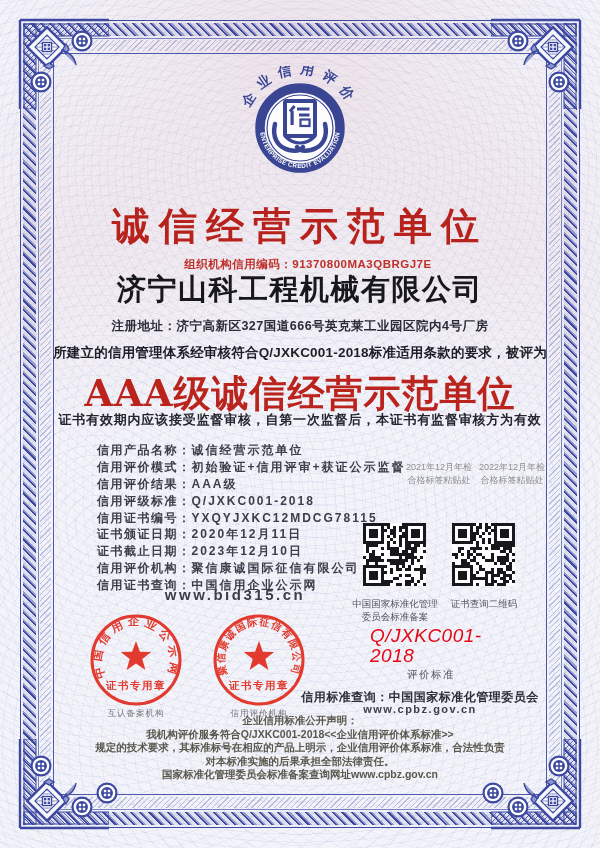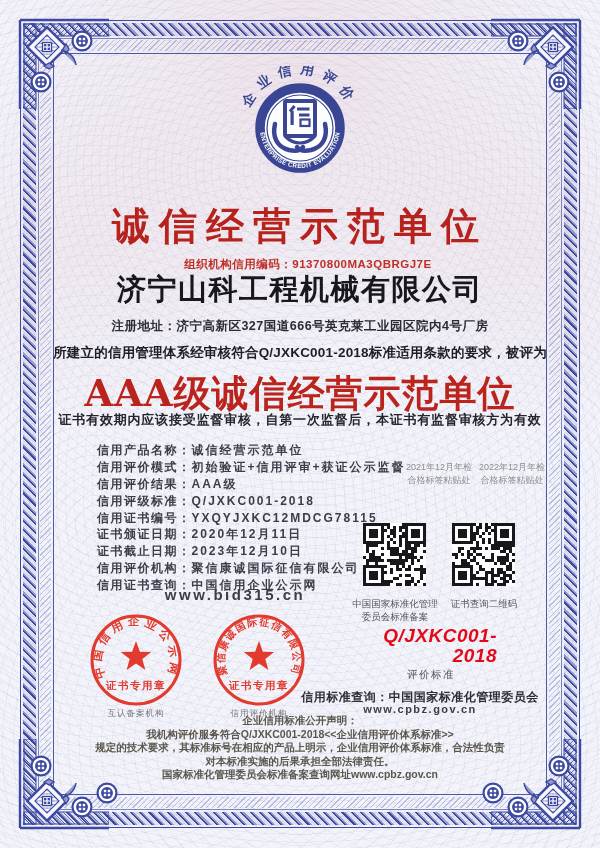--- a/index.html
+++ b/index.html
@@ -50,21 +50,21 @@
     white-space:nowrap;letter-spacing:1.5px;}
   .dval{letter-spacing:2px;}
   .bid{left:130px;top:586px;width:210px;text-align:center;font-size:15px;font-weight:600;
     letter-spacing:2.5px;color:#3d3d49;}
   .note{width:84px;text-align:center;font-size:9px;line-height:12.5px;color:#8e8c8e;}
   .note1{left:397px;top:461px;} .note2{left:470px;top:461px;}
   .qr{width:63px;height:63px;background:#fdfdfe;}
   .qr1{left:363px;top:523px;} .qr2{left:452px;top:523px;}
   .qrcap{text-align:center;font-size:9.5px;line-height:13px;color:#54545d;}
   .qrcap1{left:338px;top:597px;width:114px;} .qrcap2{left:435px;top:597px;width:98px;}
-  .stdno{left:345px;top:626px;width:152px;text-align:right;font-size:19px;font-weight:700;
+  .stdno{left:370px;top:626px;width:152px;text-align:left;font-size:19px;font-weight:400;
     font-style:italic;color:#e30916;line-height:19.5px;letter-spacing:.5px;}
   .stdlabel{left:355px;top:668px;width:152px;text-align:center;font-size:10.5px;color:#55555e;letter-spacing:1.5px;}
   .stdquery{left:292px;top:689px;width:256px;text-align:center;font-size:12px;font-weight:bold;
     color:#2d2d37;letter-spacing:.5px;}
   .stdurl{left:292px;top:703px;width:256px;text-align:center;font-size:11px;font-weight:600;
     color:#3d3d49;letter-spacing:1.5px;}
   .seal{width:100px;height:100px;}
   .seal1{left:86px;top:610px;} .seal2{left:209px;top:610px;}
   .sealcap{width:100px;text-align:center;font-size:8.5px;color:#74727a;letter-spacing:1px;}
   .sealcap1{left:86px;top:708px;} .sealcap2{left:209px;top:708px;}

